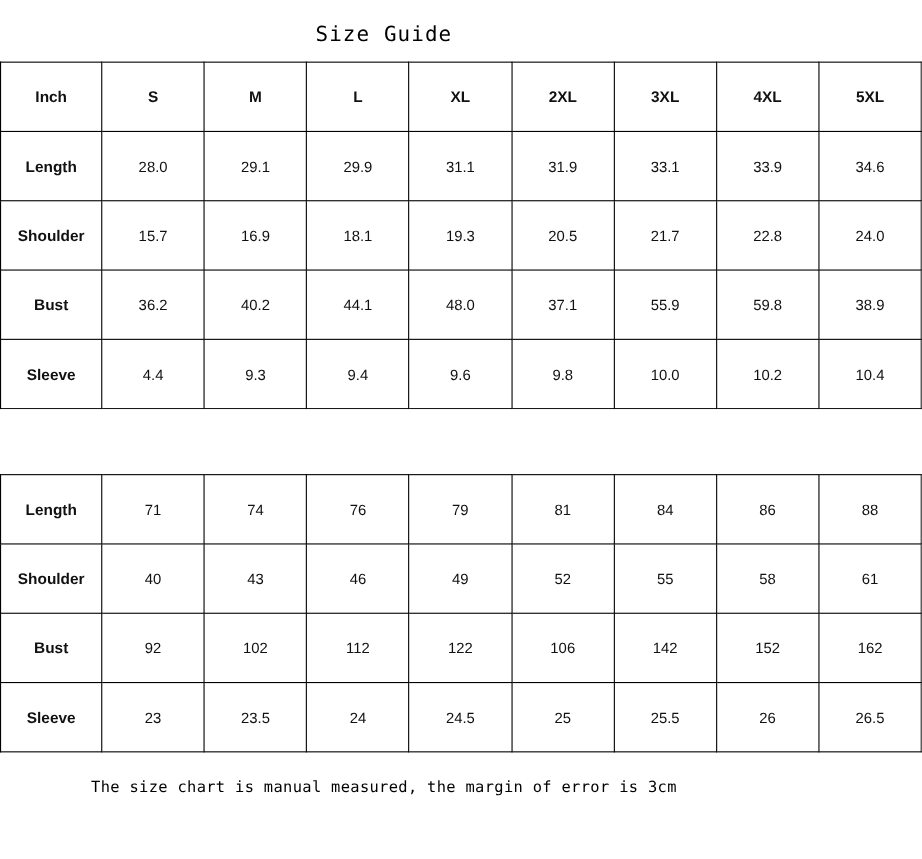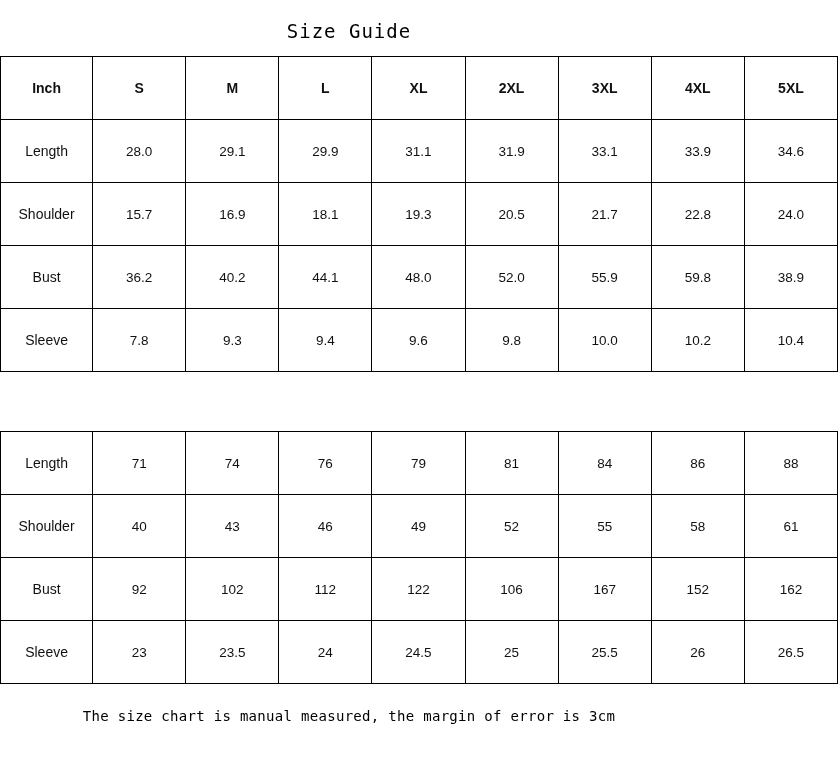--- a/index.html
+++ b/index.html
@@ -45,21 +45,21 @@
   }
   table.size-table td.hdr-unit {
     font-weight: bold;
     font-size: 14px;
   }
   table.size-table td.hdr-size {
     font-weight: bold;
     font-size: 14px;
   }
   table.size-table td.rowlabel {
-    font-weight: normal;
+    font-weight: bold;
     font-size: 14px;
   }
   .col-unit { width: 92px; }
   .col-size { width: 93px; }
   .gap {
     height: 59px;
     width: 838px;
     background: #ffffff;
   }
   .footnote {
@@ -123,28 +123,28 @@
         <td>21.7</td>
         <td>22.8</td>
         <td>24.0</td>
       </tr>
       <tr>
         <td class="rowlabel">Bust</td>
         <td>36.2</td>
         <td>40.2</td>
         <td>44.1</td>
         <td>48.0</td>
-        <td>52.0</td>
+        <td>37.1</td>
         <td>55.9</td>
         <td>59.8</td>
         <td>38.9</td>
       </tr>
       <tr>
         <td class="rowlabel">Sleeve</td>
-        <td>7.8</td>
+        <td>4.4</td>
         <td>9.3</td>
         <td>9.4</td>
         <td>9.6</td>
         <td>9.8</td>
         <td>10.0</td>
         <td>10.2</td>
         <td>10.4</td>
       </tr>
     </tbody>
   </table>
@@ -186,21 +186,21 @@
         <td>58</td>
         <td>61</td>
       </tr>
       <tr>
         <td class="rowlabel">Bust</td>
         <td>92</td>
         <td>102</td>
         <td>112</td>
         <td>122</td>
         <td>106</td>
-        <td>167</td>
+        <td>142</td>
         <td>152</td>
         <td>162</td>
       </tr>
       <tr>
         <td class="rowlabel">Sleeve</td>
         <td>23</td>
         <td>23.5</td>
         <td>24</td>
         <td>24.5</td>
         <td>25</td>

